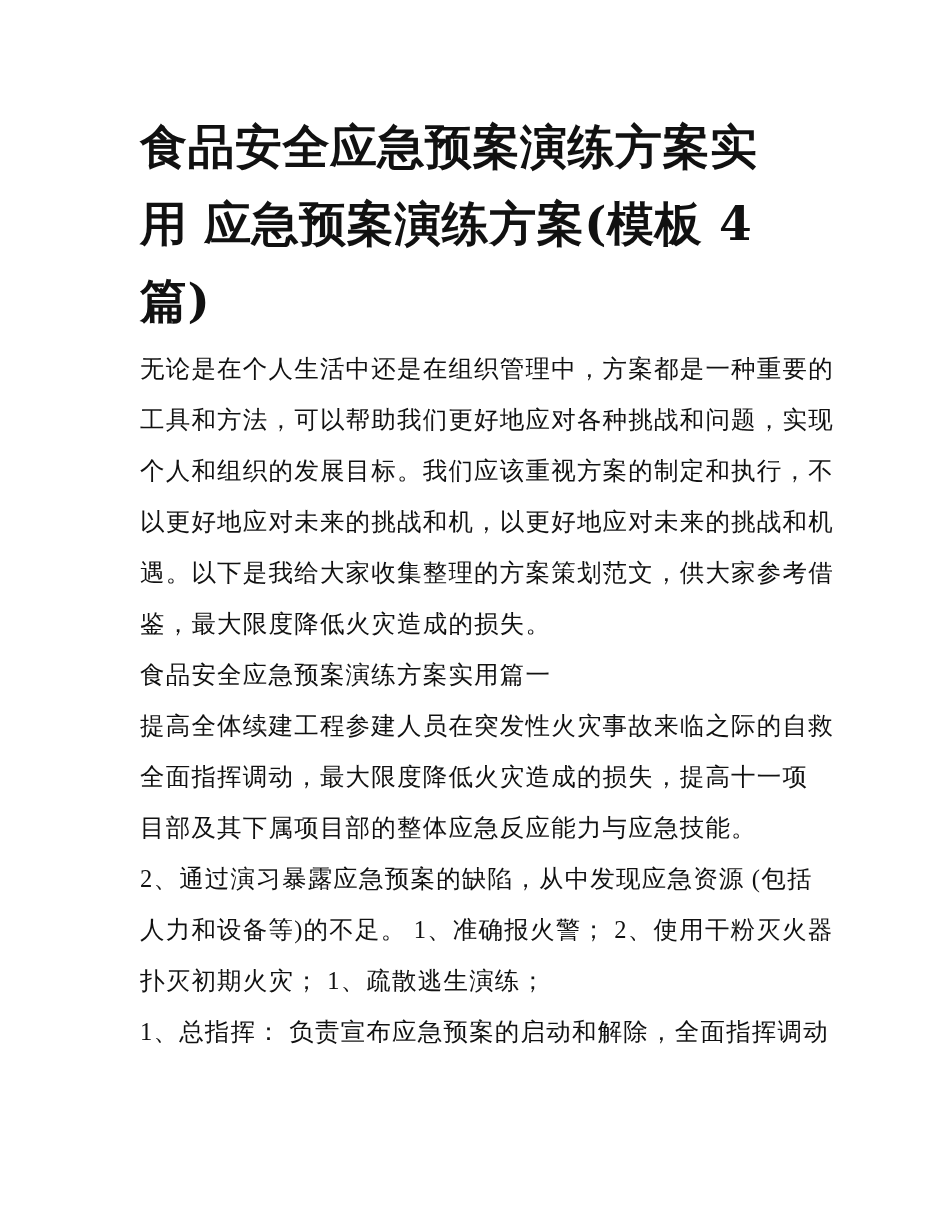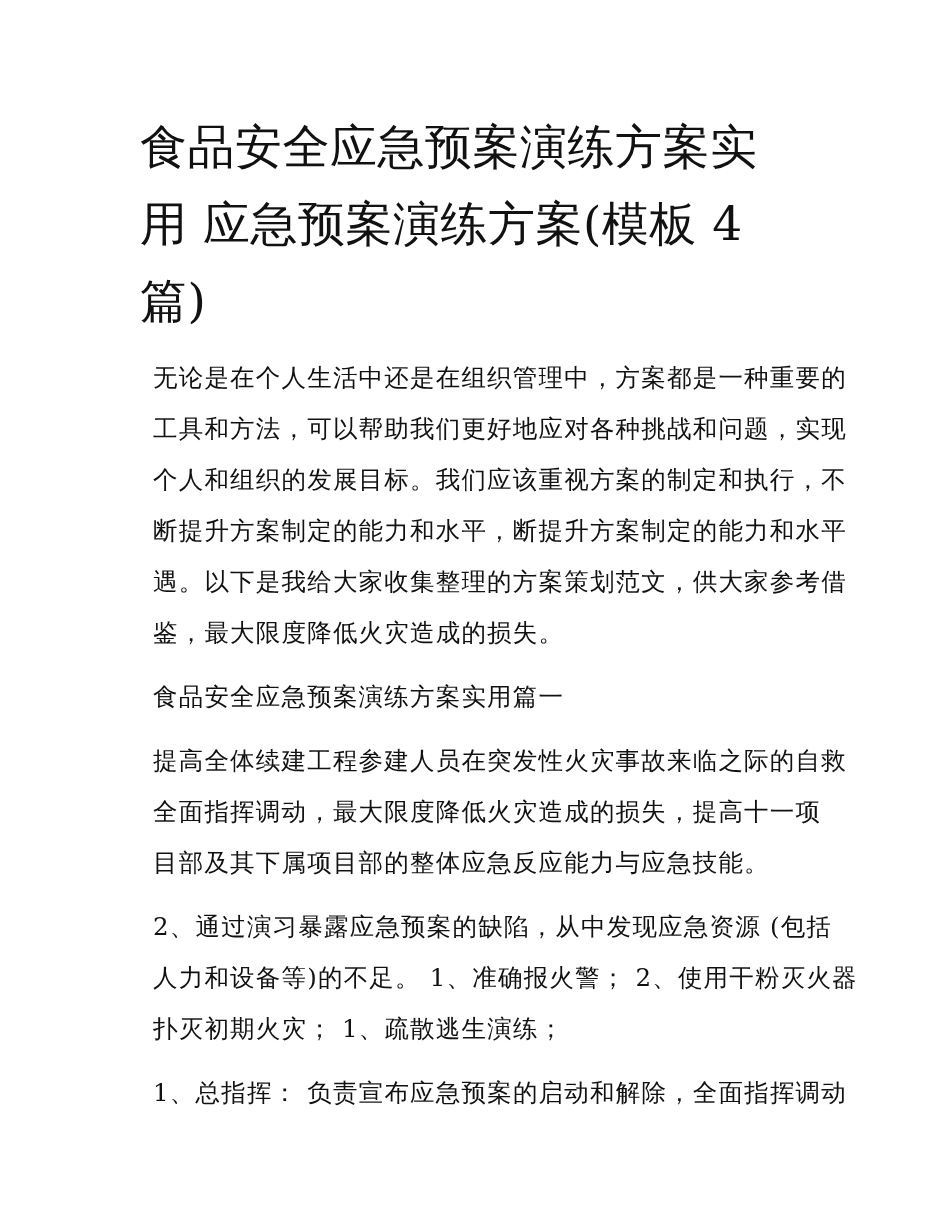--- a/index.html
+++ b/index.html
@@ -17,52 +17,53 @@
     }
     .page {
       position: absolute;
       left: 140px;
       top: 108px;
       width: 675px;
     }
     .title {
       font-size: 47px;
       line-height: 77px;
-      font-weight: normal;
+      font-weight: bold;
       margin: 0 0 4px 0;
       letter-spacing: 0.5px;
       word-break: break-all;
     }
     .para {
       font-size: 24.5px;
       line-height: 51px;
-      margin: 13px;
+      margin: 0;
       letter-spacing: 1.2px;
       word-break: break-all;
+      font-family: Liberation Serif, serif;
     }
     .line {
       display: block;
       white-space: nowrap;
     }
   </style>
 </head>
 <body>
 
 <div class="page">
   <h1 class="title">
     <span class="line">食品安全应急预案演练方案实</span>
     <span class="line">用 应急预案演练方案(模板 4</span>
     <span class="line">篇)</span>
   </h1>
 
   <p class="para">
     <span class="line">无论是在个人生活中还是在组织管理中，方案都是一种重要的</span>
     <span class="line">工具和方法，可以帮助我们更好地应对各种挑战和问题，实现</span>
     <span class="line">个人和组织的发展目标。我们应该重视方案的制定和执行，不</span>
-    <span class="line">断提升方案制定的能力和水平，断提升方案制定的能力和水平</span>
+    <span class="line">以更好地应对未来的挑战和机，以更好地应对未来的挑战和机</span>
     <span class="line">遇。以下是我给大家收集整理的方案策划范文，供大家参考借</span>
     <span class="line">鉴，最大限度降低火灾造成的损失。</span>
   </p>
 
   <p class="para">
     <span class="line">食品安全应急预案演练方案实用篇一</span>
   </p>
 
   <p class="para">
     <span class="line">提高全体续建工程参建人员在突发性火灾事故来临之际的自救</span>

